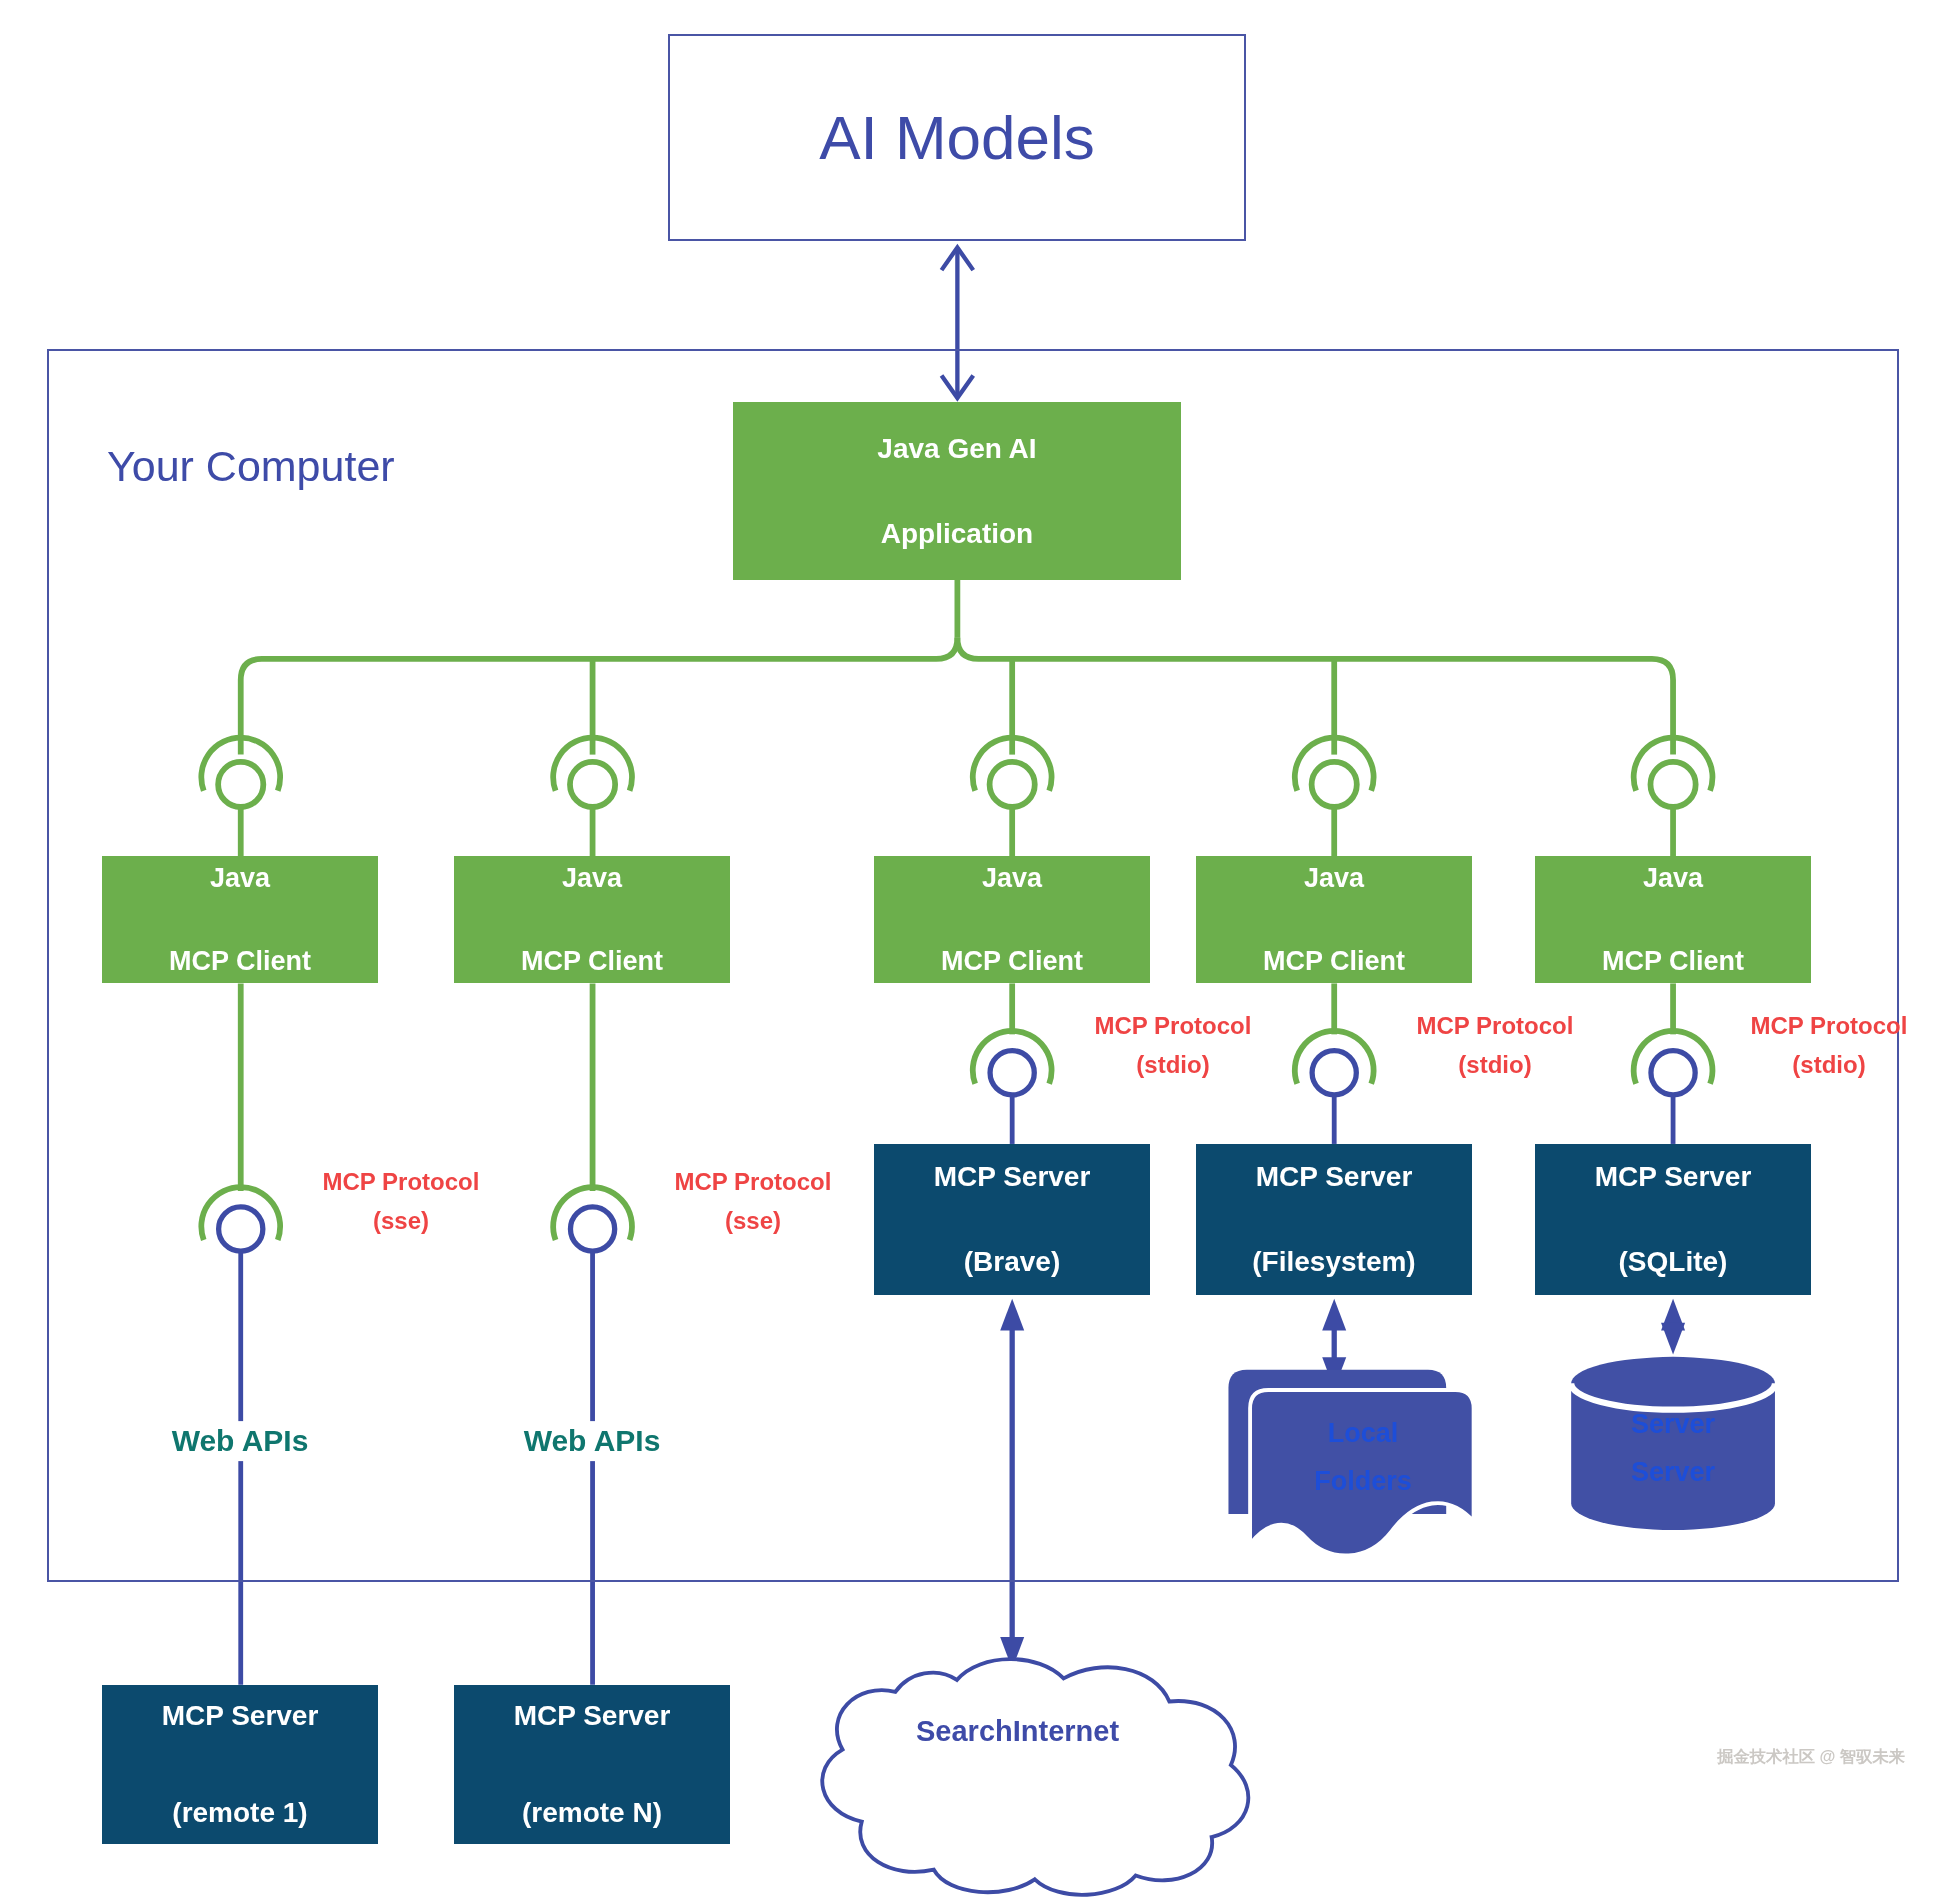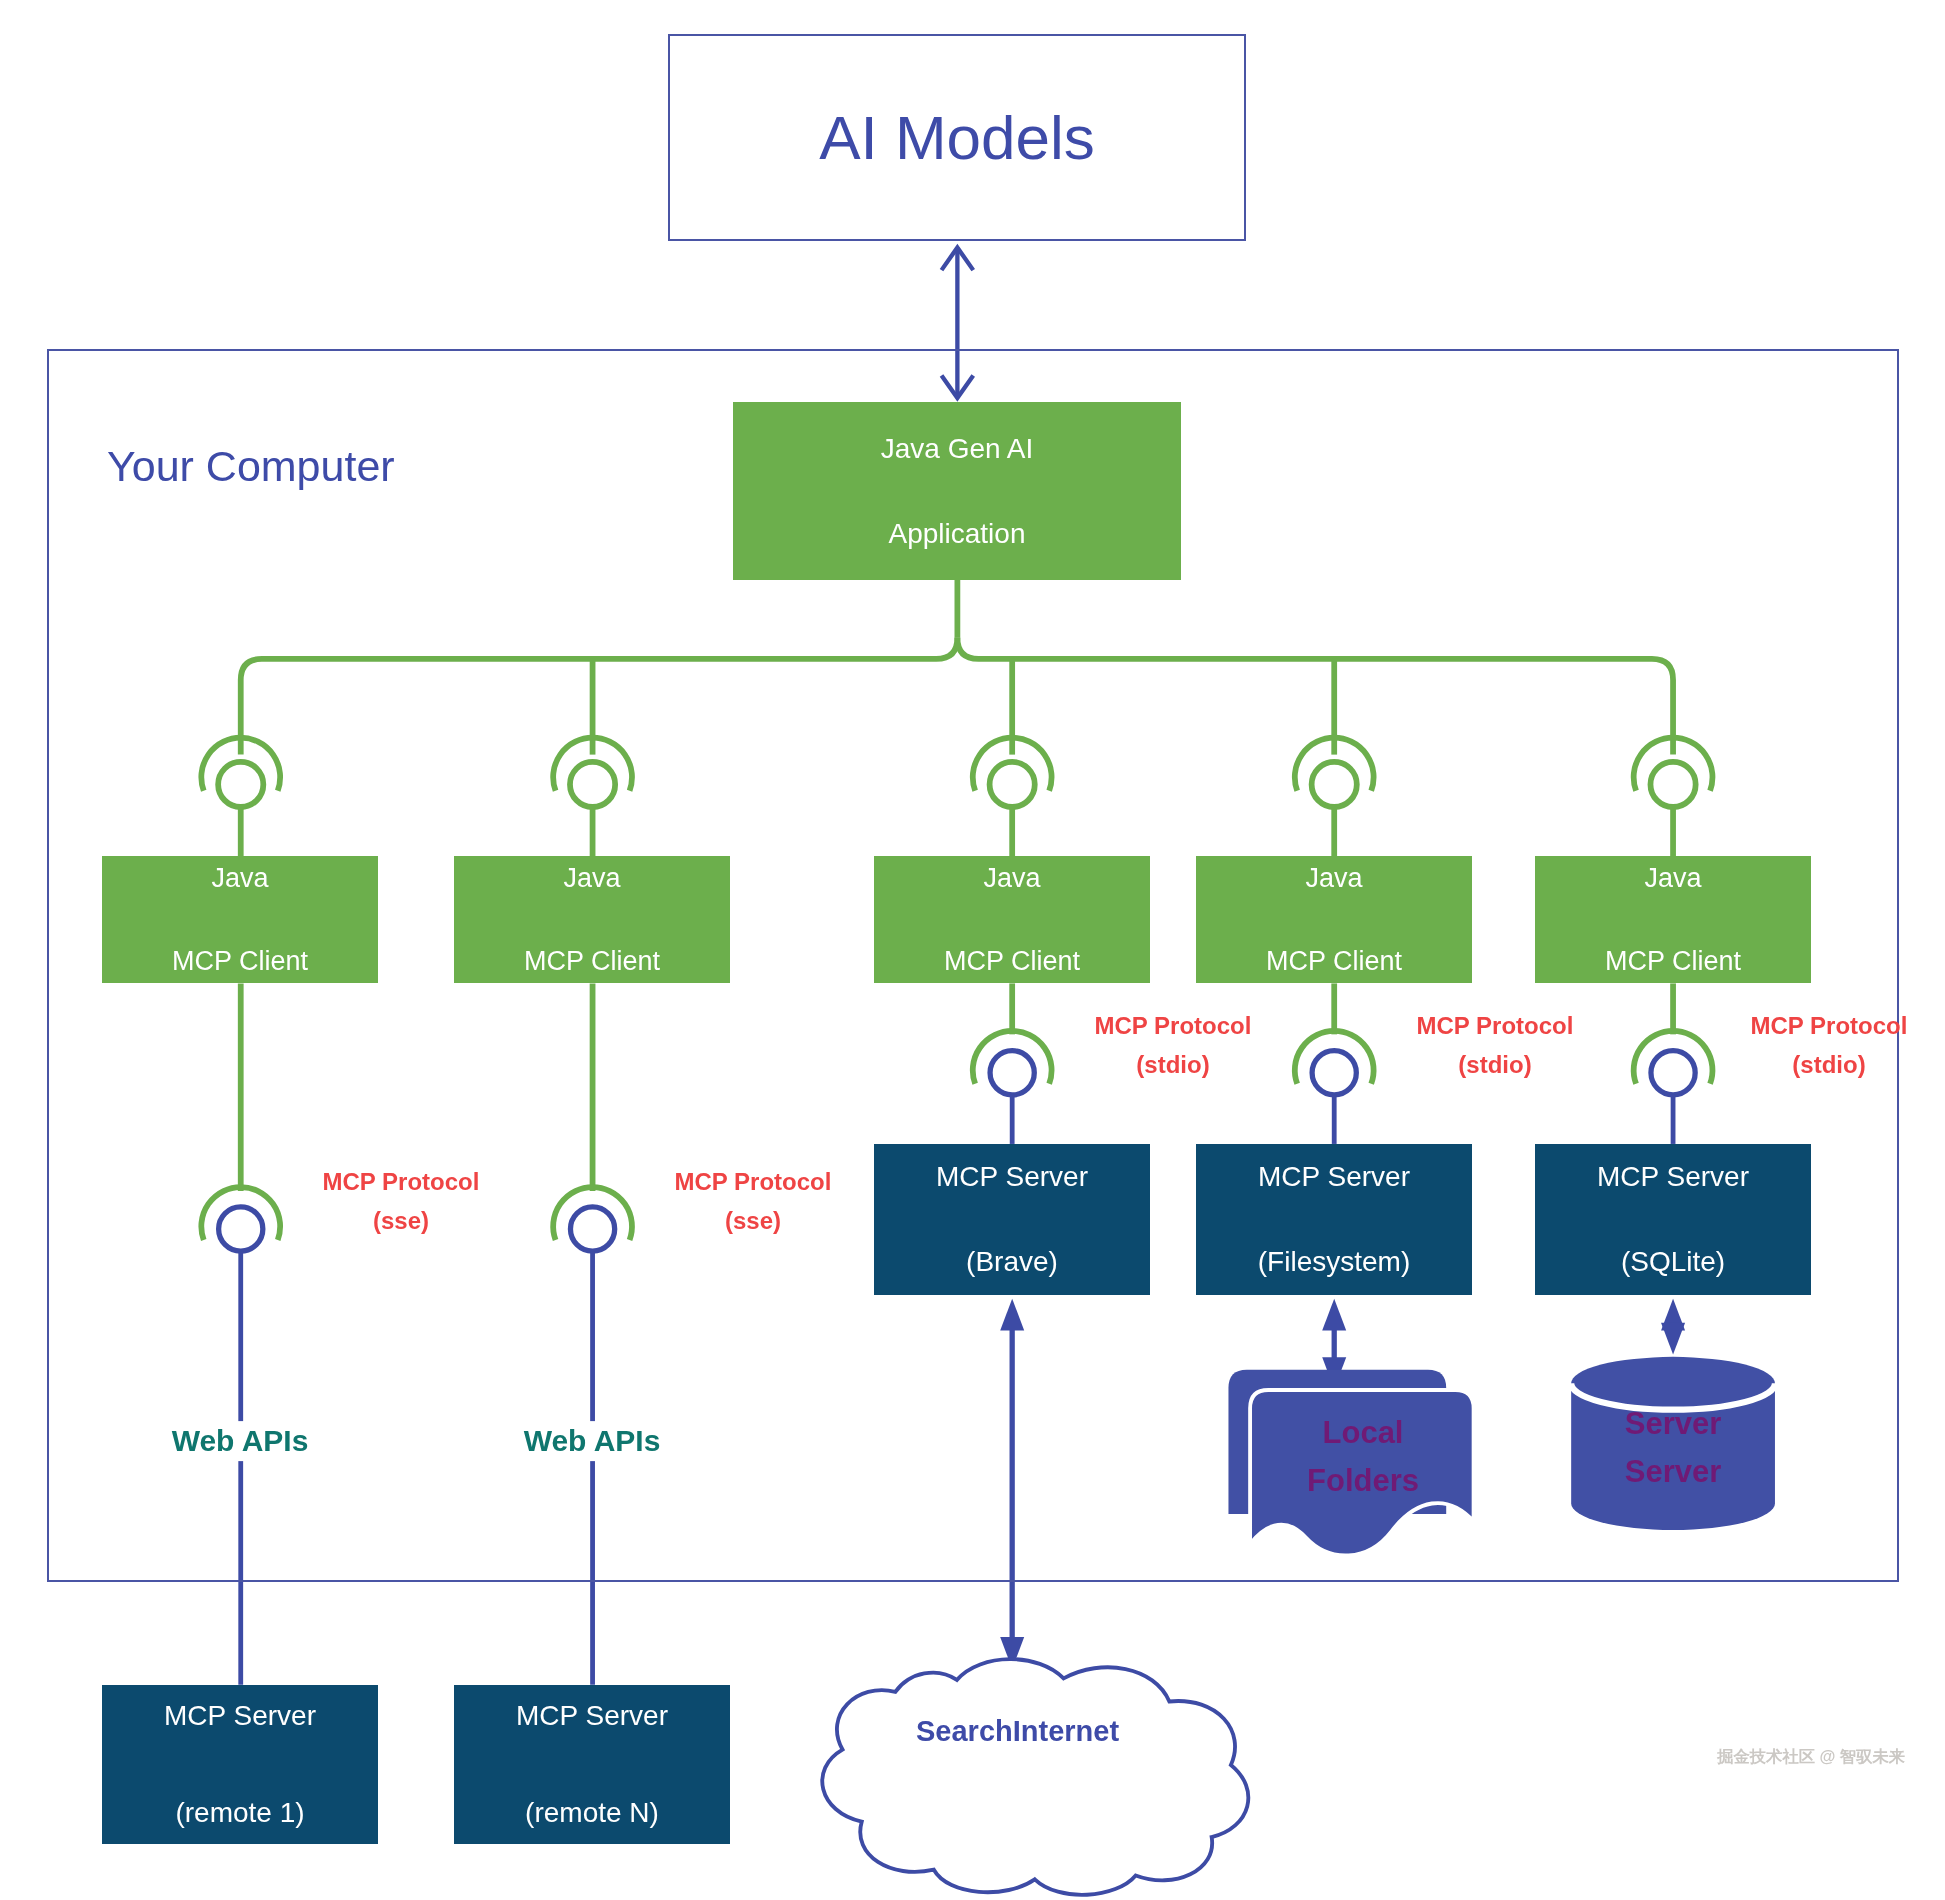--- a/index.html
+++ b/index.html
@@ -9,36 +9,36 @@
     background:#ffffff;
     font-family:"Liberation Sans", sans-serif;
     overflow:hidden;
   }
   #bg-svg{position:absolute;left:0;top:0;width:1946px;height:1900px;}
   .abs{position:absolute;}
   .title-text{color:#3E4BA8;font-weight:400;}
   .box{
     position:absolute;display:flex;flex-direction:column;
     justify-content:center;align-items:center;text-align:left;
-    color:#ffffff;font-weight:400;gap:35px;
+    color:#ffffff;font-weight:700;gap:35px;
   }
   .box.green{background:#6CAF4C;}
   .box.blue{background:#0c4a6e;}
   .outline-box{
     position:absolute;display:flex;justify-content:center;align-items:center;
     border:2.4px solid #4A55A5;background:#ffffff;box-sizing:border-box;
   }
   .proto-label{
     position:absolute;display:flex;flex-direction:column;align-items:center;
     color:#ef4444;font-weight:600;font-size:24px;line-height:39px;text-align:center;
   }
   .two-line{font-size:28px;line-height:50px;}
   .storage-label{
     position:absolute;display:flex;flex-direction:column;align-items:center;justify-content:center;
-    color:#701a75;font-weight:600;font-size:31px;line-height:48px;text-align:center;
+    color:#1d4ed8;font-weight:600;font-size:27px;line-height:48px;text-align:center;
   }
   .webapis{
     position:absolute;transform:translate(-50%,-50%);
     color:#0f766e;font-weight:600;font-size:30px;
     background:#ffffff;padding:2.9px 8.7px;white-space:nowrap;
   }
   .cloud-label{
     position:absolute;display:flex;align-items:center;
     color:#3E4BA8;font-weight:600;font-size:29px;line-height:59px;text-align:center;
   }

